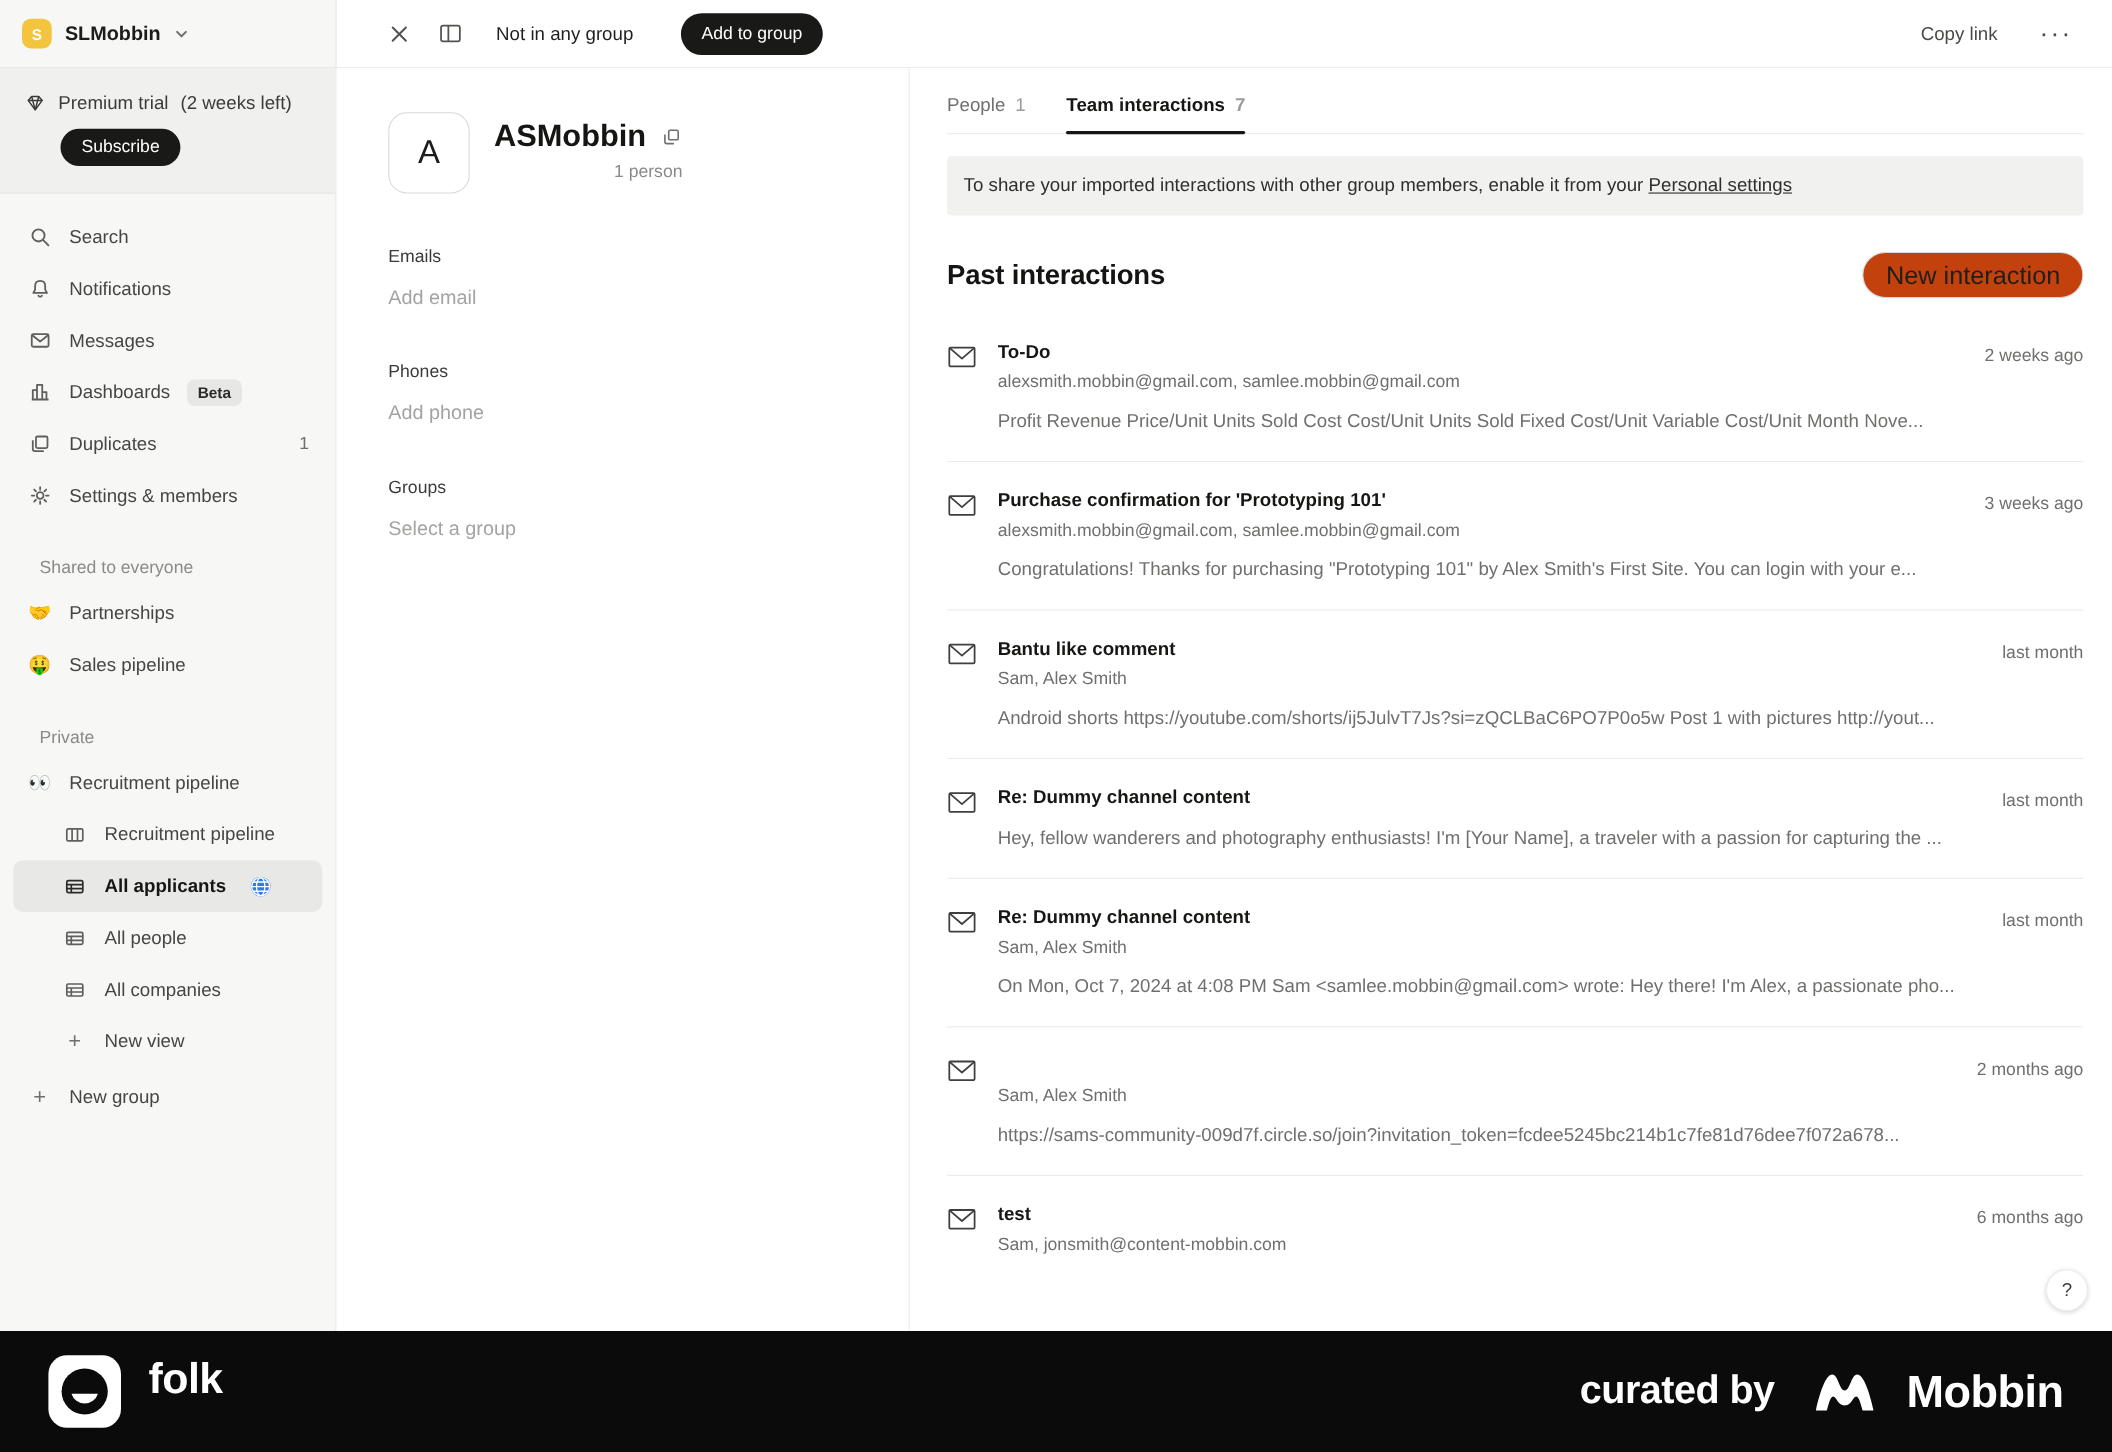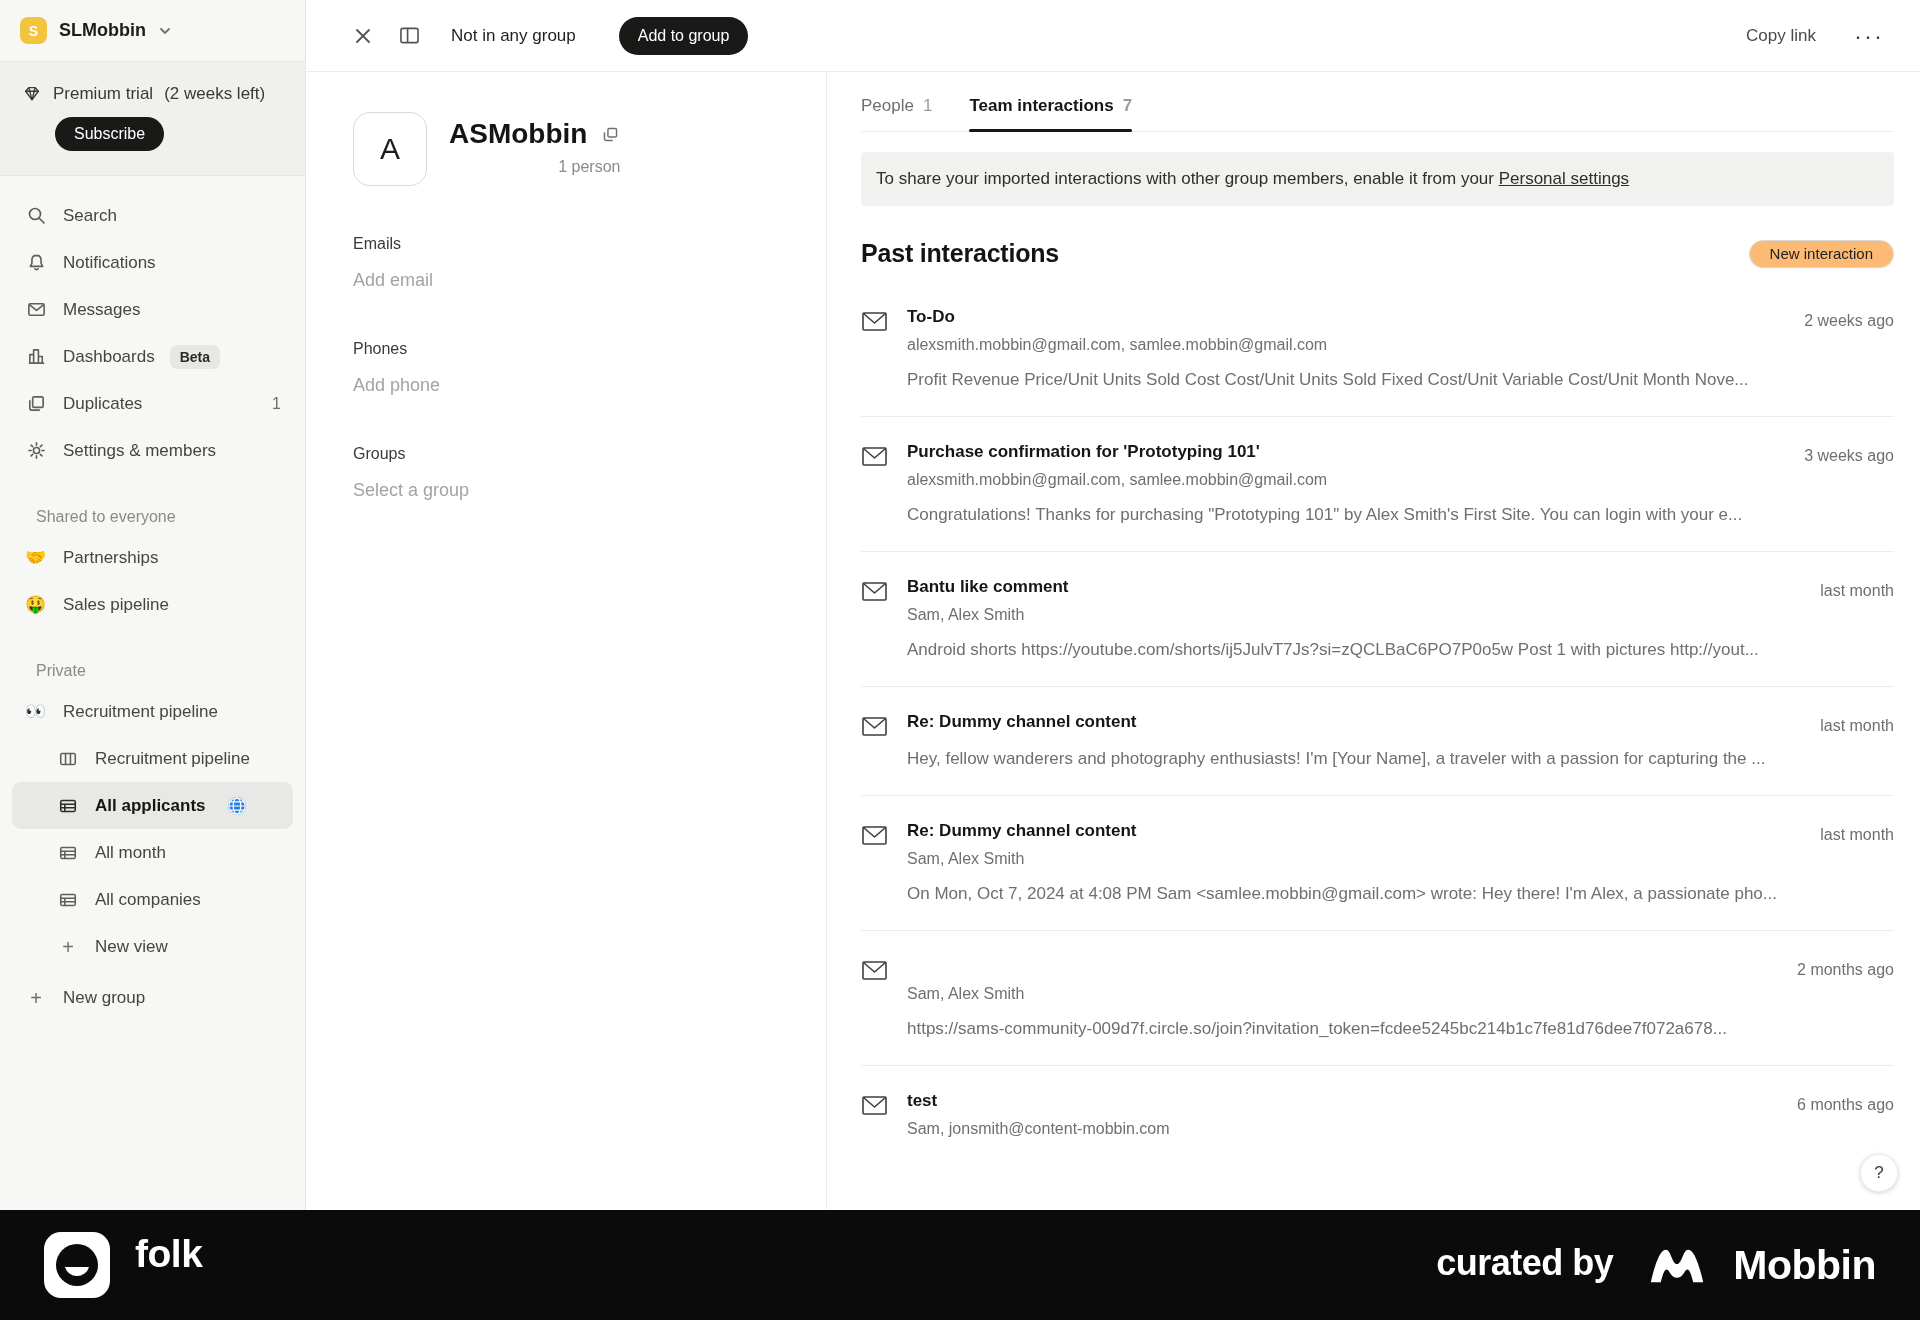--- a/index.html
+++ b/index.html
@@ -35,21 +35,21 @@
   .sec-title { font-size:16px; color:#8a8a88; padding:0 24px; margin-top:34px; margin-bottom:8px; }
   .emoji { width:24px; text-align:center; font-size:17px; flex:none; }
   .child { padding-left:44px; }
   .nav-item.selected { background:#e8e8e6; color:#161614; font-weight:700; }
   .globe { margin-left:6px; display:flex; }
   .plus { width:24px; text-align:center; font-size:20px; color:#6f6f6d; flex:none; line-height:1; }
   .root-new { margin-top:4px; }
 
   
   .main { flex:1; display:flex; flex-direction:column; min-width:0; }
-  .topbar { height:72px; border-bottom:1px solid #ececea; display:flex; align-items:center; padding:0 36px 0 48px; flex:none; }
+  .topbar { height:62px; border-bottom:1px solid #ececea; display:flex; align-items:center; padding:0 36px 0 48px; flex:none; }
   .tb-left { display:flex; align-items:center; gap:27px; }
   .tb-icon { color:#53534f; display:flex; cursor:pointer; }
   .tb-status { font-size:17px; color:#1f1f1d; margin-left:4px; }
   .topbar .btn-dark { height:38px; margin-left:16px; }
   .tb-right { margin-left:auto; display:flex; align-items:center; gap:38px; }
   .copy-link { font-size:17px; color:#4a4a48; cursor:pointer; }
   .dots { font-size:24px; color:#4a4a48; letter-spacing:2px; cursor:pointer; line-height:0.5; }
 
   .content { display:flex; flex:1; min-height:0; }
 
@@ -73,22 +73,22 @@
   .tab { font-size:17px; padding-bottom:15px; display:flex; gap:9px; cursor:pointer; color:#6f6f6d; position:relative; }
   .tab .cnt { color:#9c9c9a; }
   .tab.active { color:#161614; font-weight:700; }
   .tab.active:after { content:""; position:absolute; left:0; right:0; bottom:-1px; height:3px; background:#161614; border-radius:2px; }
 
   .banner { margin-top:20px; background:#f1f1ef; border-radius:4px; padding:17px 15px; font-size:17px; color:#2e2e2c; }
   .banner a { color:#2e2e2c; text-decoration:underline; cursor:pointer; }
 
   .heading-row { display:flex; align-items:center; justify-content:space-between; margin-top:33px; }
   .h1 { font-size:25px; font-weight:700; color:#141412; letter-spacing:-0.2px; }
-  .btn-outline { background:#fdba74; border:1px solid #d9d9d7; border-radius:21px; height:28px; padding:0 20px;
-                 font-size:15px; color:#1f1f1d; font-family:inherit; cursor:pointer; box-shadow:0 1px 2px rgba(0,0,0,0.04); }
+  .btn-outline { background:#c2410c; border:1px solid #d9d9d7; border-radius:21px; height:42px; padding:0 20px;
+                 font-size:23px; color:#1f1f1d; font-family:inherit; cursor:pointer; box-shadow:0 1px 2px rgba(0,0,0,0.04); }
 
   .ilist { margin-top:14px; overflow:hidden; }
   .irow { display:flex; gap:19px; padding:25px 0 26px 0; border-bottom:1px solid #ececea; }
   .irow:last-child { border-bottom:none; }
   .irow .mail-ic { color:#3f3f3d; flex:none; margin-top:3px; }
   .imain { flex:1; min-width:0; }
   .ititle { font-size:17px; font-weight:700; color:#161614; min-height:21px; }
   .ipart { font-size:16px; color:#6f6f6d; margin-top:8px; }
   .isnip { font-size:17px; color:#6f6f6d; margin-top:16px; white-space:nowrap; overflow:hidden; }
   .isnip:empty { display:none; }
@@ -240,21 +240,21 @@
             </svg>
         </span>
       </div>
       <div class="nav-item child">
         <span class="icn">
           <svg width="20" height="20" viewBox="0 0 22 22" fill="none" stroke="#5f5f5d" stroke-width="1.7">
               <rect x="3" y="5" width="16" height="12" rx="1.5"></rect>
               <path d="M3 9h16M3 13h16M7.5 9v8"></path>
             </svg>
         </span>
-        <span>All month</span>
+        <span>All people</span>
       </div>
       <div class="nav-item child">
         <span class="icn">
           <svg width="20" height="20" viewBox="0 0 22 22" fill="none" stroke="#5f5f5d" stroke-width="1.7">
               <rect x="3" y="5" width="16" height="12" rx="1.5"></rect>
               <path d="M3 9h16M3 13h16M7.5 9v8"></path>
             </svg>
         </span>
         <span>All companies</span>
       </div>

